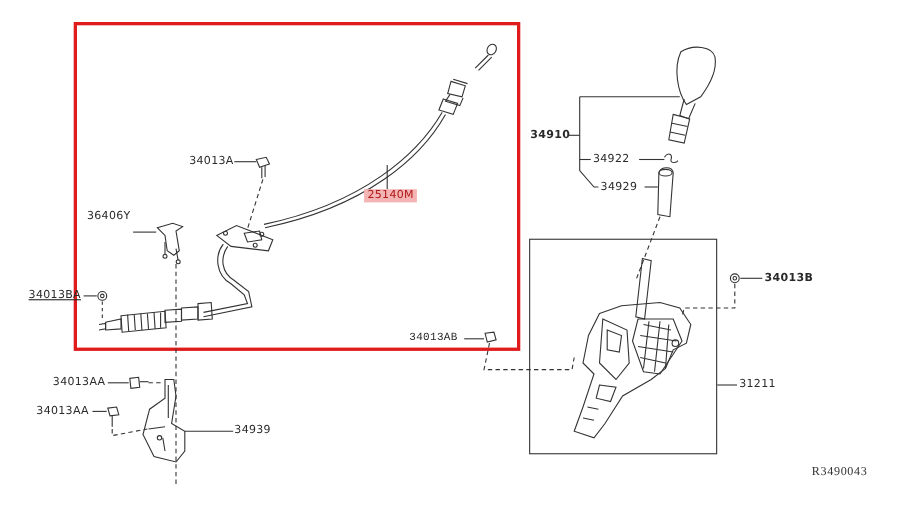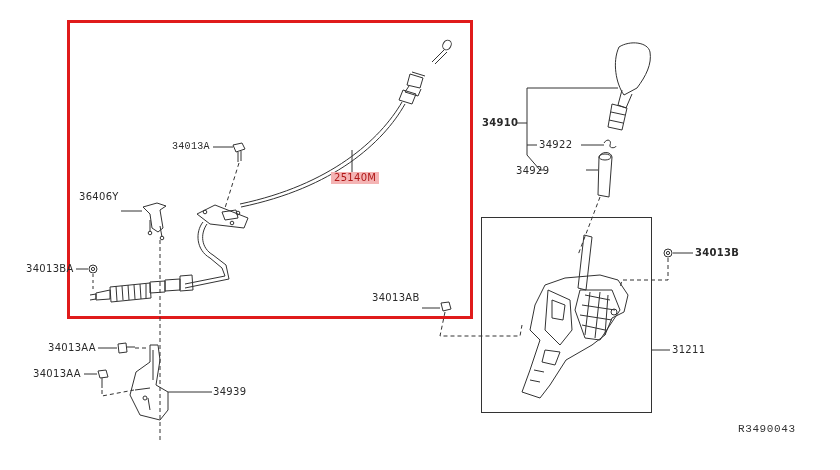--- a/index.html
+++ b/index.html
@@ -1,20 +1,20 @@
 <!DOCTYPE html>
 <html><head>
 <meta charset="utf-8">
 <style>
   html, body { margin: 0; padding: 0; background: #ffffff; }
   body { width: 840px; height: 470px; position: relative; overflow: hidden; font-family: "DejaVu Sans", sans-serif; }
   #diagram { position: absolute; left: 0; top: 0; width: 840px; height: 470px; }
   .lbl { position: absolute; font-family: "DejaVu Sans", sans-serif; font-size: 10px; color: #2a2a2a; letter-spacing: 0.3px; white-space: nowrap; line-height: 12px; }
   .hl { background: #f4b4b4; color: #b01818; padding: 0 3px; }
-  .refcode { position: absolute; font-family: Liberation Mono, monospace; font-size: 11px; color: #333; letter-spacing: 0.6px; }
+  .refcode { position: absolute; font-family: Liberation Serif, serif; font-size: 11px; color: #333; letter-spacing: 0.6px; }
 </style>
 </head>
 <body>
 
 <svg id="diagram" viewBox="0 0 840 470" xmlns="http://www.w3.org/2000/svg">
 
   <rect x="68.5" y="21.5" width="403" height="296" fill="none" stroke="#e01b1b" stroke-width="3"></rect>
 
   <g fill="none" stroke="#333" stroke-width="1">
 
@@ -131,26 +131,26 @@
 
     <circle cx="668" cy="253" r="4"></circle>
       <circle cx="668" cy="253" r="1.6"></circle>
     <path d="M673 253 L693 253"></path>
     <path d="M668 258 L668 280 L622 280 L620 288" stroke-dasharray="4 3"></path>
 
     <path d="M652 350 L670 350"></path>
   </g>
 </svg>
 
-<div class="lbl" style="left:172px;top:141px;font-family:Liberation Mono, monospace;">34013A</div>
+<div class="lbl" style="left:172px;top:141px;">34013A</div>
 <div class="lbl hl" style="left:331px;top:172px;">25140M</div>
 <div class="lbl" style="left:79px;top:191px;">36406Y</div>
-<div class="lbl" style="left:26px;top:263px;">34013BA</div>
-<div class="lbl" style="left:372px;top:292px;">34013AB</div>
+<div class="lbl" style="left:26px;top:263px;text-decoration:underline;">34013BA</div>
+<div class="lbl" style="left:372px;top:302px;font-family:Liberation Mono, monospace;">34013AB</div>
 <div class="lbl" style="left:48px;top:342px;">34013AA</div>
 <div class="lbl" style="left:33px;top:368px;">34013AA</div>
 <div class="lbl" style="left:213px;top:386px;">34939</div>
 <div class="lbl" style="left:482px;top:117px;font-weight:bold;">34910</div>
 <div class="lbl" style="left:539px;top:139px;">34922</div>
-<div class="lbl" style="left:516px;top:165px;">34929</div>
+<div class="lbl" style="left:546px;top:165px;">34929</div>
 <div class="lbl" style="left:695px;top:247px;font-weight:bold;">34013B</div>
 <div class="lbl" style="left:672px;top:344px;">31211</div>
 <div class="refcode" style="left:738px;top:423px;">R3490043</div>
 
 </body></html>

